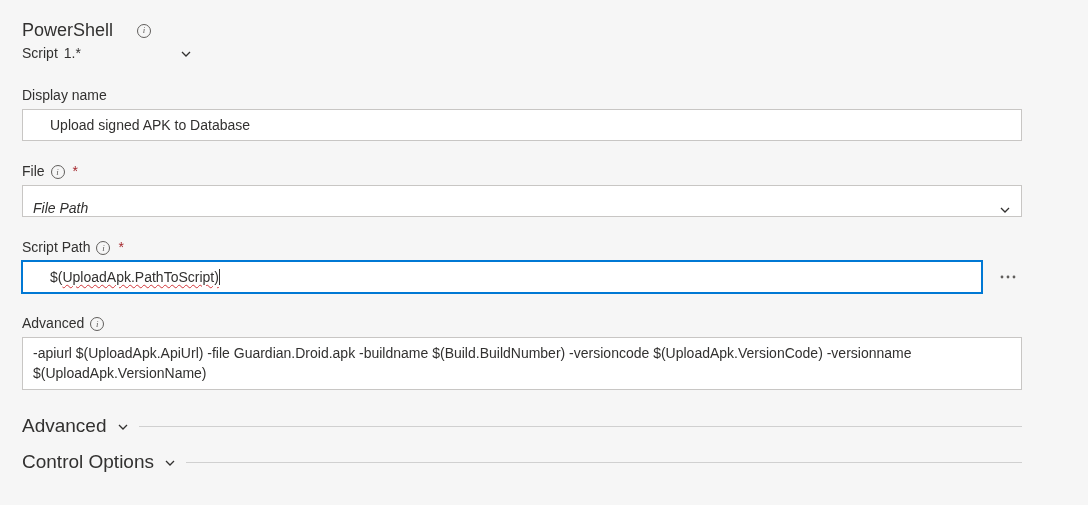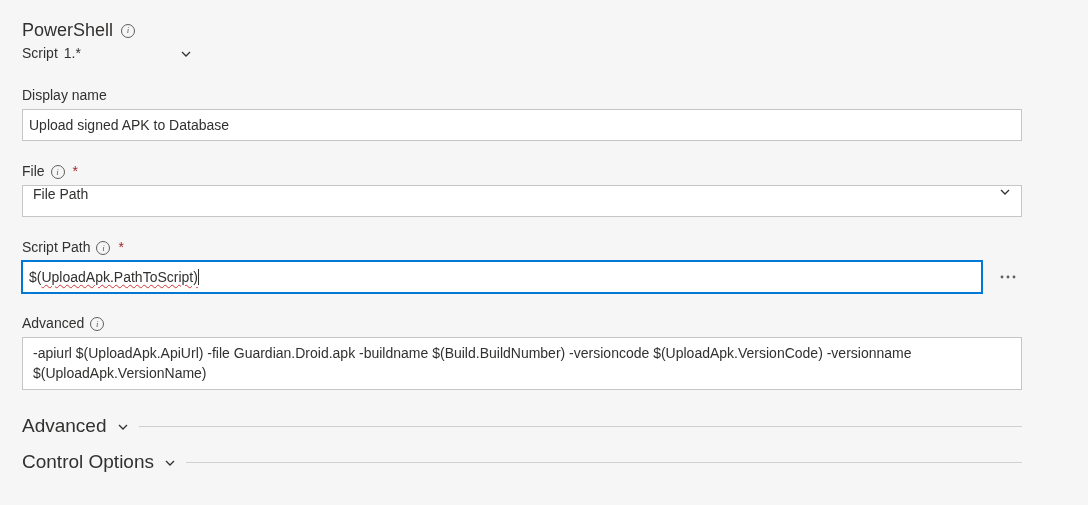--- a/index.html
+++ b/index.html
@@ -9,21 +9,21 @@
     font-family: "Segoe UI", -apple-system, sans-serif;
     font-size: 14px;
     color: #323130;
     background: #f6f6f6;
   }
   .page { padding: 20px 22px 0 22px; width: 1088px; }
   .header-row {
     display: flex; align-items: center; justify-content: space-between;
     margin-bottom: 4px;
   }
-  .title-wrap { display: flex; align-items: center; gap: 8px; text-align: center; }
+  .title-wrap { display: flex; align-items: center; gap: 24px; text-align: center; }
   .task-title { font-size: 18px; font-weight: 400; color: #323130; }
   .header-actions { display: flex; gap: 18px; align-items: center; }
   .link-btn {
     display: inline-flex; align-items: center; gap: 6px;
     color: #0078d4; font-size: 14px; cursor: pointer;
   }
   .link-btn svg { width: 14px; height: 14px; }
   .version-row {
     display: flex; align-items: center; gap: 6px;
     font-size: 14px; color: #323130; margin-bottom: 26px;
@@ -36,26 +36,27 @@
   .field-label {
     display: flex; align-items: flex-end; gap: 6px;
     font-size: 14px; color: #323130; margin-bottom: 6px;
   }
   .req { color: #a4262c; margin-left: 2px; }
   .text-input, .select-box, .textarea-box {
     width: 1000px; background: #fff;
     border: 1px solid #c8c6c4;
     font-family: inherit; font-size: 14px; color: #323130;
   }
-  .text-input { height: 32px; padding: 0 6px; }
+  .text-input { height: 32px; padding: 0 27px; }
   .text-input.focused { border: 1px solid #0078d4; outline: 1px solid #0078d4; }
   .select-box {
     height: 32px; padding: 0 10px;
-    display: flex; align-items: flex-start; justify-content: space-between;
+    display: flex; align-items: flex-end; justify-content: space-between;
     cursor: pointer;
+    font-style: italic;
   }
   .script-row { display: flex; align-items: center; gap: 12px; }
   .script-row .text-input { width: 960px; }
   .more-btn {
     width: 28px; height: 28px; display: flex; align-items: center;
     justify-content: center; cursor: pointer; border-radius: 2px;
   }
   .textarea-box {
     width: 1000px; min-height: 48px; padding: 6px 10px;
     line-height: 1.4; resize: none;

